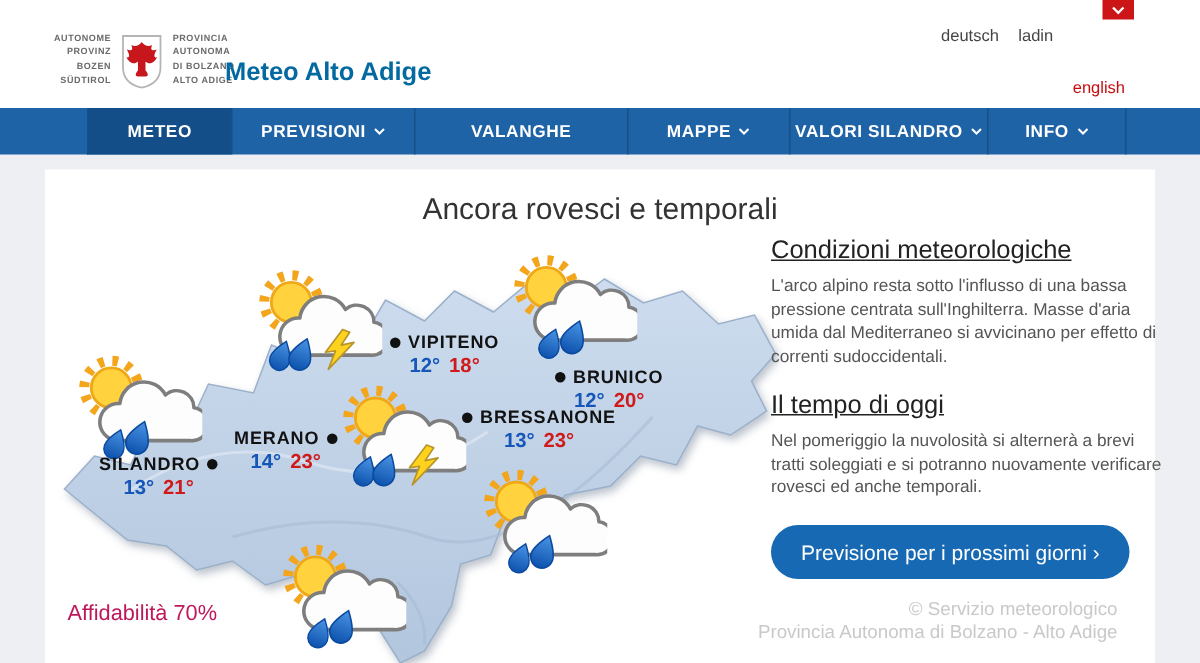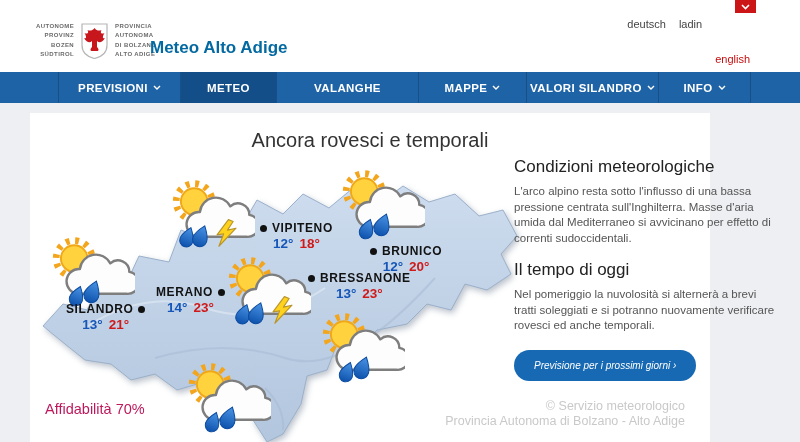--- a/index.html
+++ b/index.html
@@ -22,46 +22,46 @@
   
   .nav { display:flex; width:100%; height:31px; background:#1f63a7; }
   .nav-spacer-left { width:58px; }
   .nav-item { display:flex; align-items:center; justify-content:center; gap:5px;
               border-left:1px solid #174f87; color:#fff; font-size:11.5px; font-weight:bold;
               letter-spacing:.4px; cursor:pointer; }
   .nav-item.active { background:#134e88; }
   .nav-fill { flex:1; border-left:1px solid #174f87; }
 
   
-  .card { position:absolute; left:30px; top:113px; width:680px; height:329px; background:#ffffff; }
+  .card { position:absolute; left:30px; top:113px; width:740px; height:329px; background:#ffffff; }
   .page-title { position:absolute; top:16px; left:0; width:100%; text-align:center;
                 font-size:20px; font-weight:500; color:#333; }
 
   
   .map-area { position:absolute; left:0; top:40px; width:505px; height:289px; }
   .map-svg { position:absolute; left:5px; top:5px; }
   .map-shape { filter:drop-shadow(2px 3px 3px rgba(60,80,110,.35)); }
   .wx { position:absolute; width:95px; height:76px; }
   .city { position:absolute; text-align:center; cursor:pointer; }
   .city-name { display:flex; align-items:center; justify-content:center; gap:5px;
                font-size:12px; font-weight:bold; color:#121212; letter-spacing:.6px; white-space:nowrap; }
   .dot { width:7px; height:7px; background:#111; border-radius:50%; flex:0 0 auto; }
   .city-temps { margin-top:1px; font-size:13.5px; font-weight:bold; white-space:nowrap; }
   .tmin { color:#1556b8; } .tmax { color:#d01a1a; margin-left:6px; }
   .reliability { position:absolute; left:15px; top:288px; font-size:14.5px; color:#be185d; }
   .watermark { position:absolute; right:25px; top:286px; text-align:right;
                font-size:12.5px; line-height:15px; color:#c9c9c9; }
 
   
   .aside { position:absolute; left:484px; top:44px; width:262px; }
-  .aside h2 { font-size:17px; font-weight:500; color:#222; margin-bottom:7px; }
+  .aside h2 { font-size:17px; font-weight:500; color:#222; margin-bottom:7px;text-decoration:underline; }
   .aside p { font-size:11.5px; line-height:1.35; color:#555; margin-bottom:14px; }
   .cta-button { display:inline-block; margin-top:2px; background:#1669b2; color:#fff;
-                border:none; border-radius:19px; padding:10px 20px; font-size:10px;
-                font-family:"Liberation Sans", sans-serif; cursor:pointer;font-style:italic; }
+                border:none; border-radius:19px; padding:10px 20px; font-size:14px;
+                font-family:"Liberation Sans", sans-serif; cursor:pointer; }
 </style>
 </head>
 <body>
 
 <svg width="0" height="0" style="position:absolute" aria-hidden="true">
   <defs>
     <linearGradient id="dropGrad" x1="0" y1="0" x2="0" y2="1">
       <stop offset="0" stop-color="#4a94e4"></stop>
         <stop offset="1" stop-color="#0d52ad"></stop>
     </linearGradient>
@@ -121,28 +121,28 @@
     </div>
     <div class="red-flag">
       <svg width="9" height="6" viewBox="0 0 9 6">
         <polyline points="1,1 4.5,4.5 8,1" fill="none" stroke="#fff" stroke-width="1.6"></polyline>
       </svg>
     </div>
   </div>
 
   <div class="nav">
     <div class="nav-spacer-left"></div>
+    <div class="nav-item active" style="width:96px">
+      <span>METEO</span>
+    </div>
     <div class="nav-item" style="width:122px">
       <span>PREVISIONI</span>
       <svg width="8" height="5" viewBox="0 0 8 5">
           <polyline points="1,1 4,4 7,1" fill="none" stroke="#fff" stroke-width="1.4"></polyline>
         </svg>
-    </div>
-    <div class="nav-item active" style="width:96px">
-      <span>METEO</span>
     </div>
     <div class="nav-item" style="width:142px">
       <span>VALANGHE</span>
     </div>
     <div class="nav-item" style="width:108px">
       <span>MAPPE</span>
       <svg width="8" height="5" viewBox="0 0 8 5">
           <polyline points="1,1 4,4 7,1" fill="none" stroke="#fff" stroke-width="1.4"></polyline>
         </svg>
     </div>

